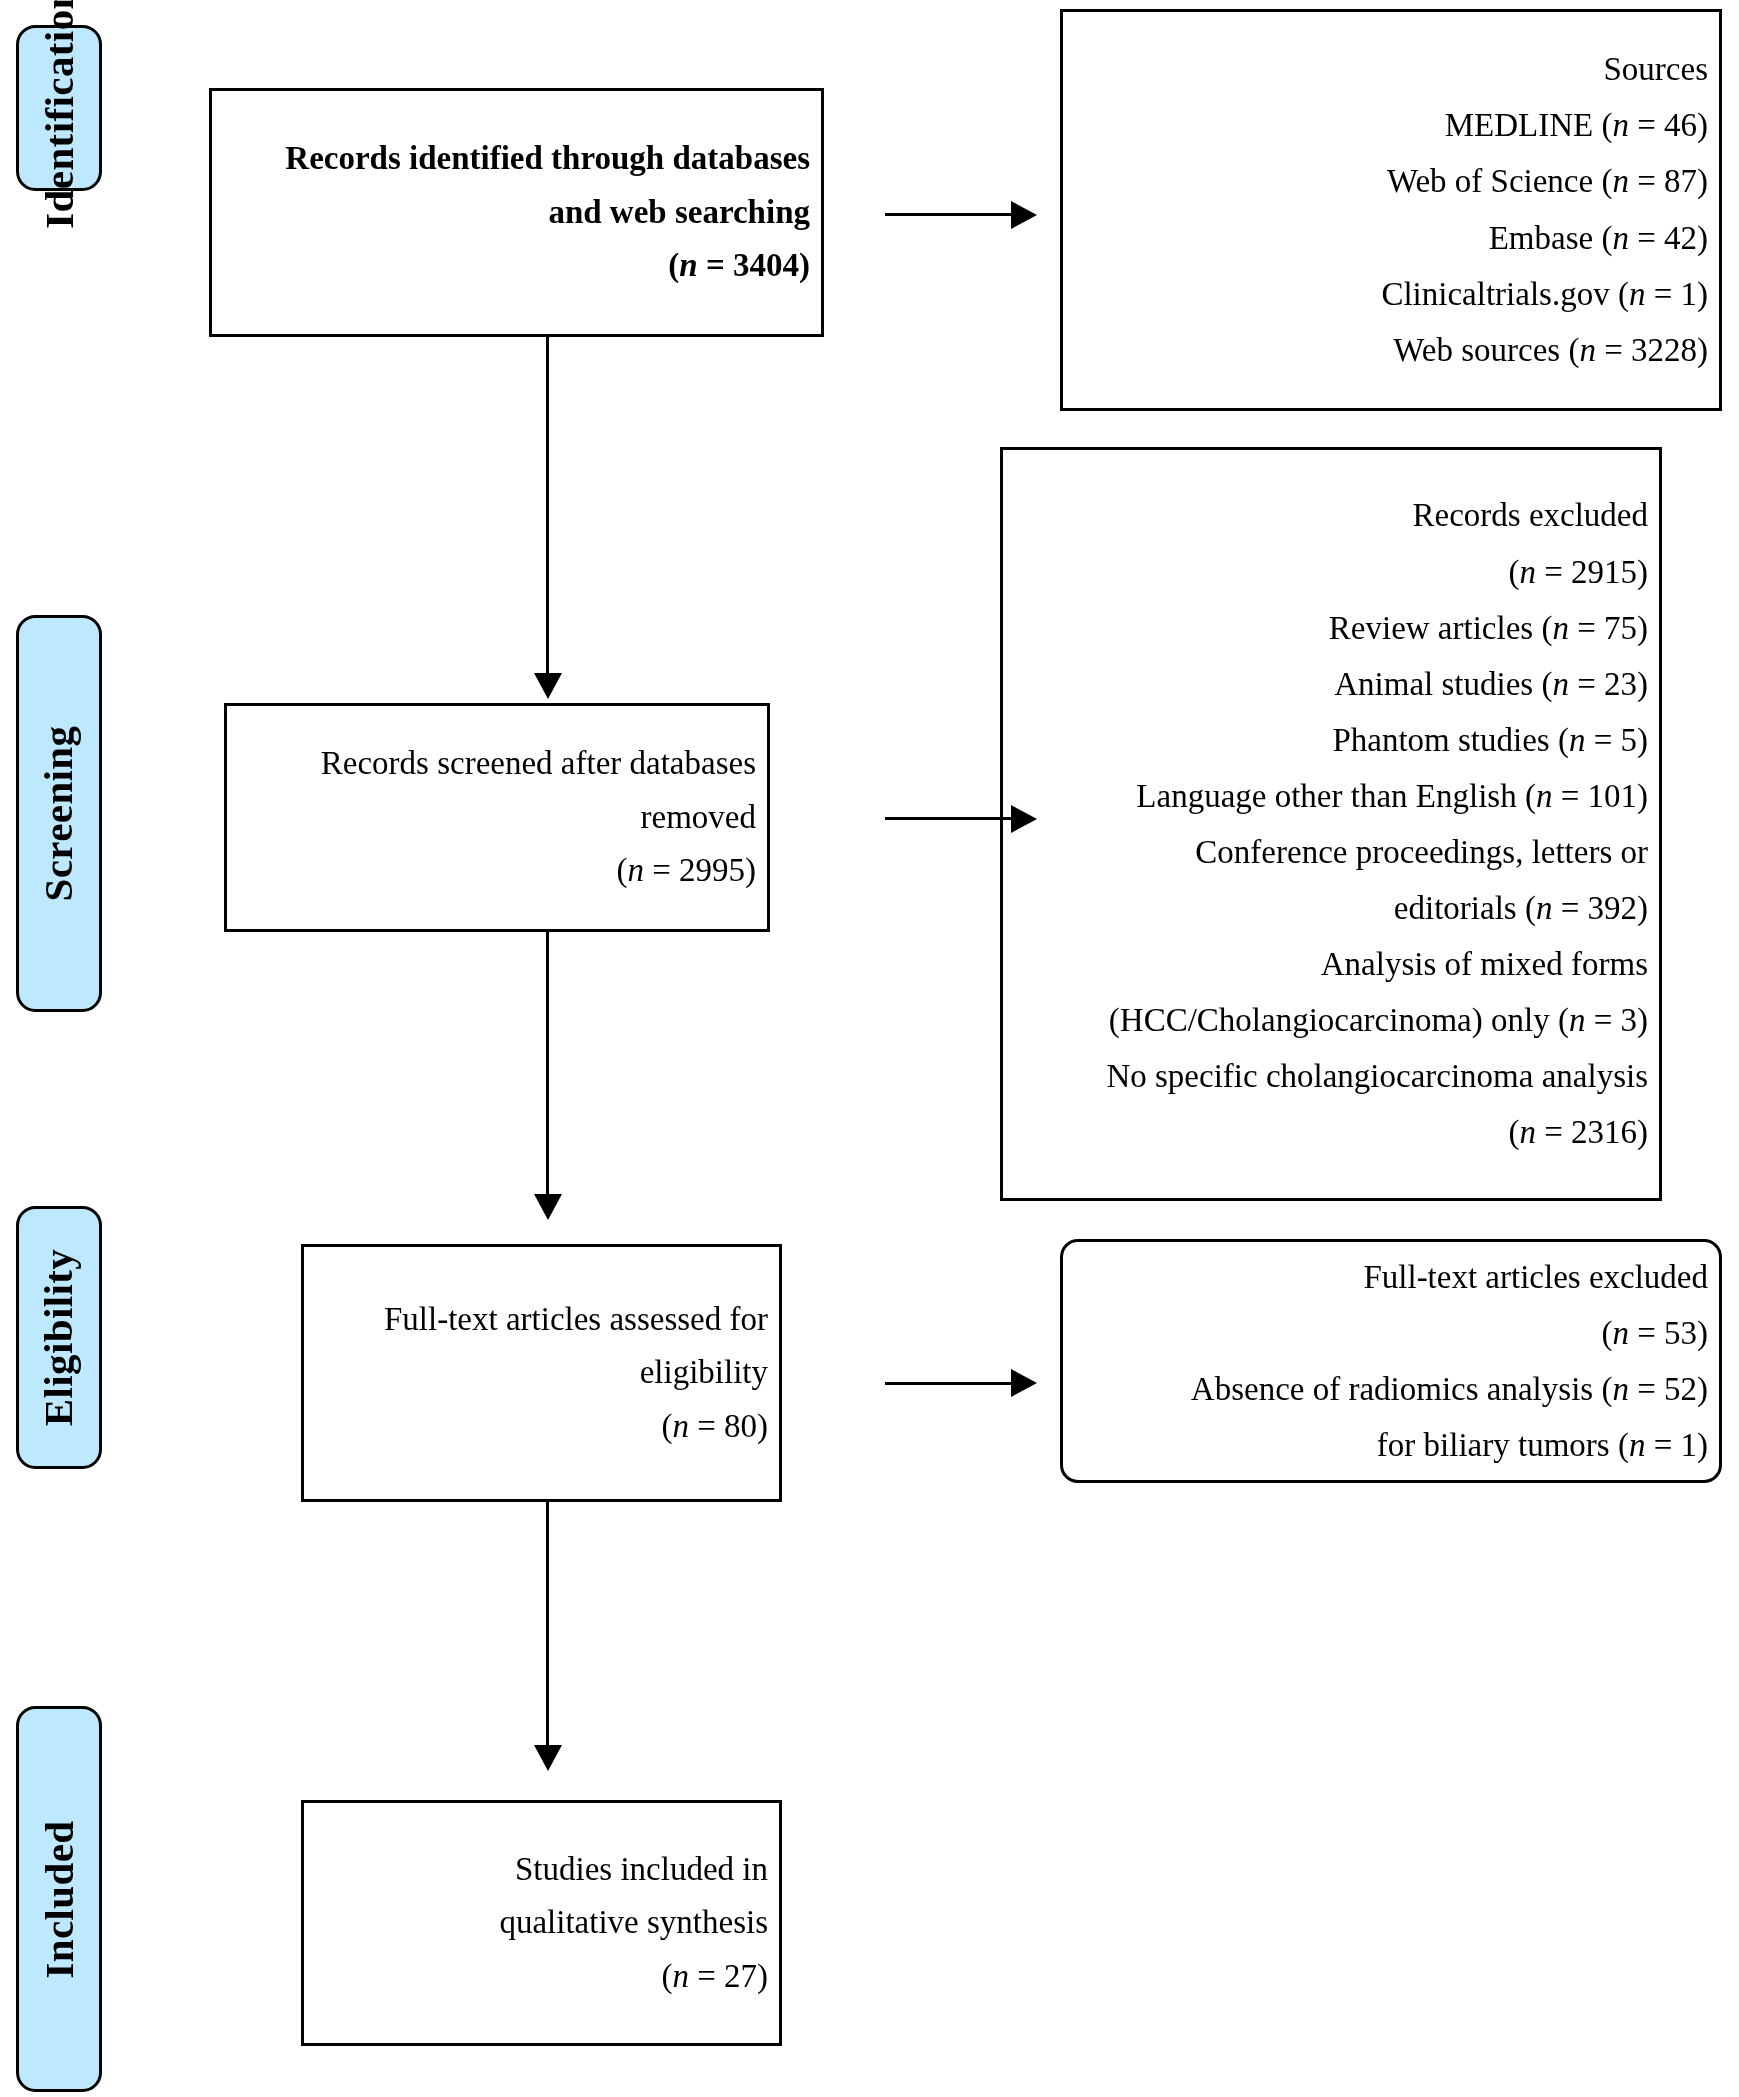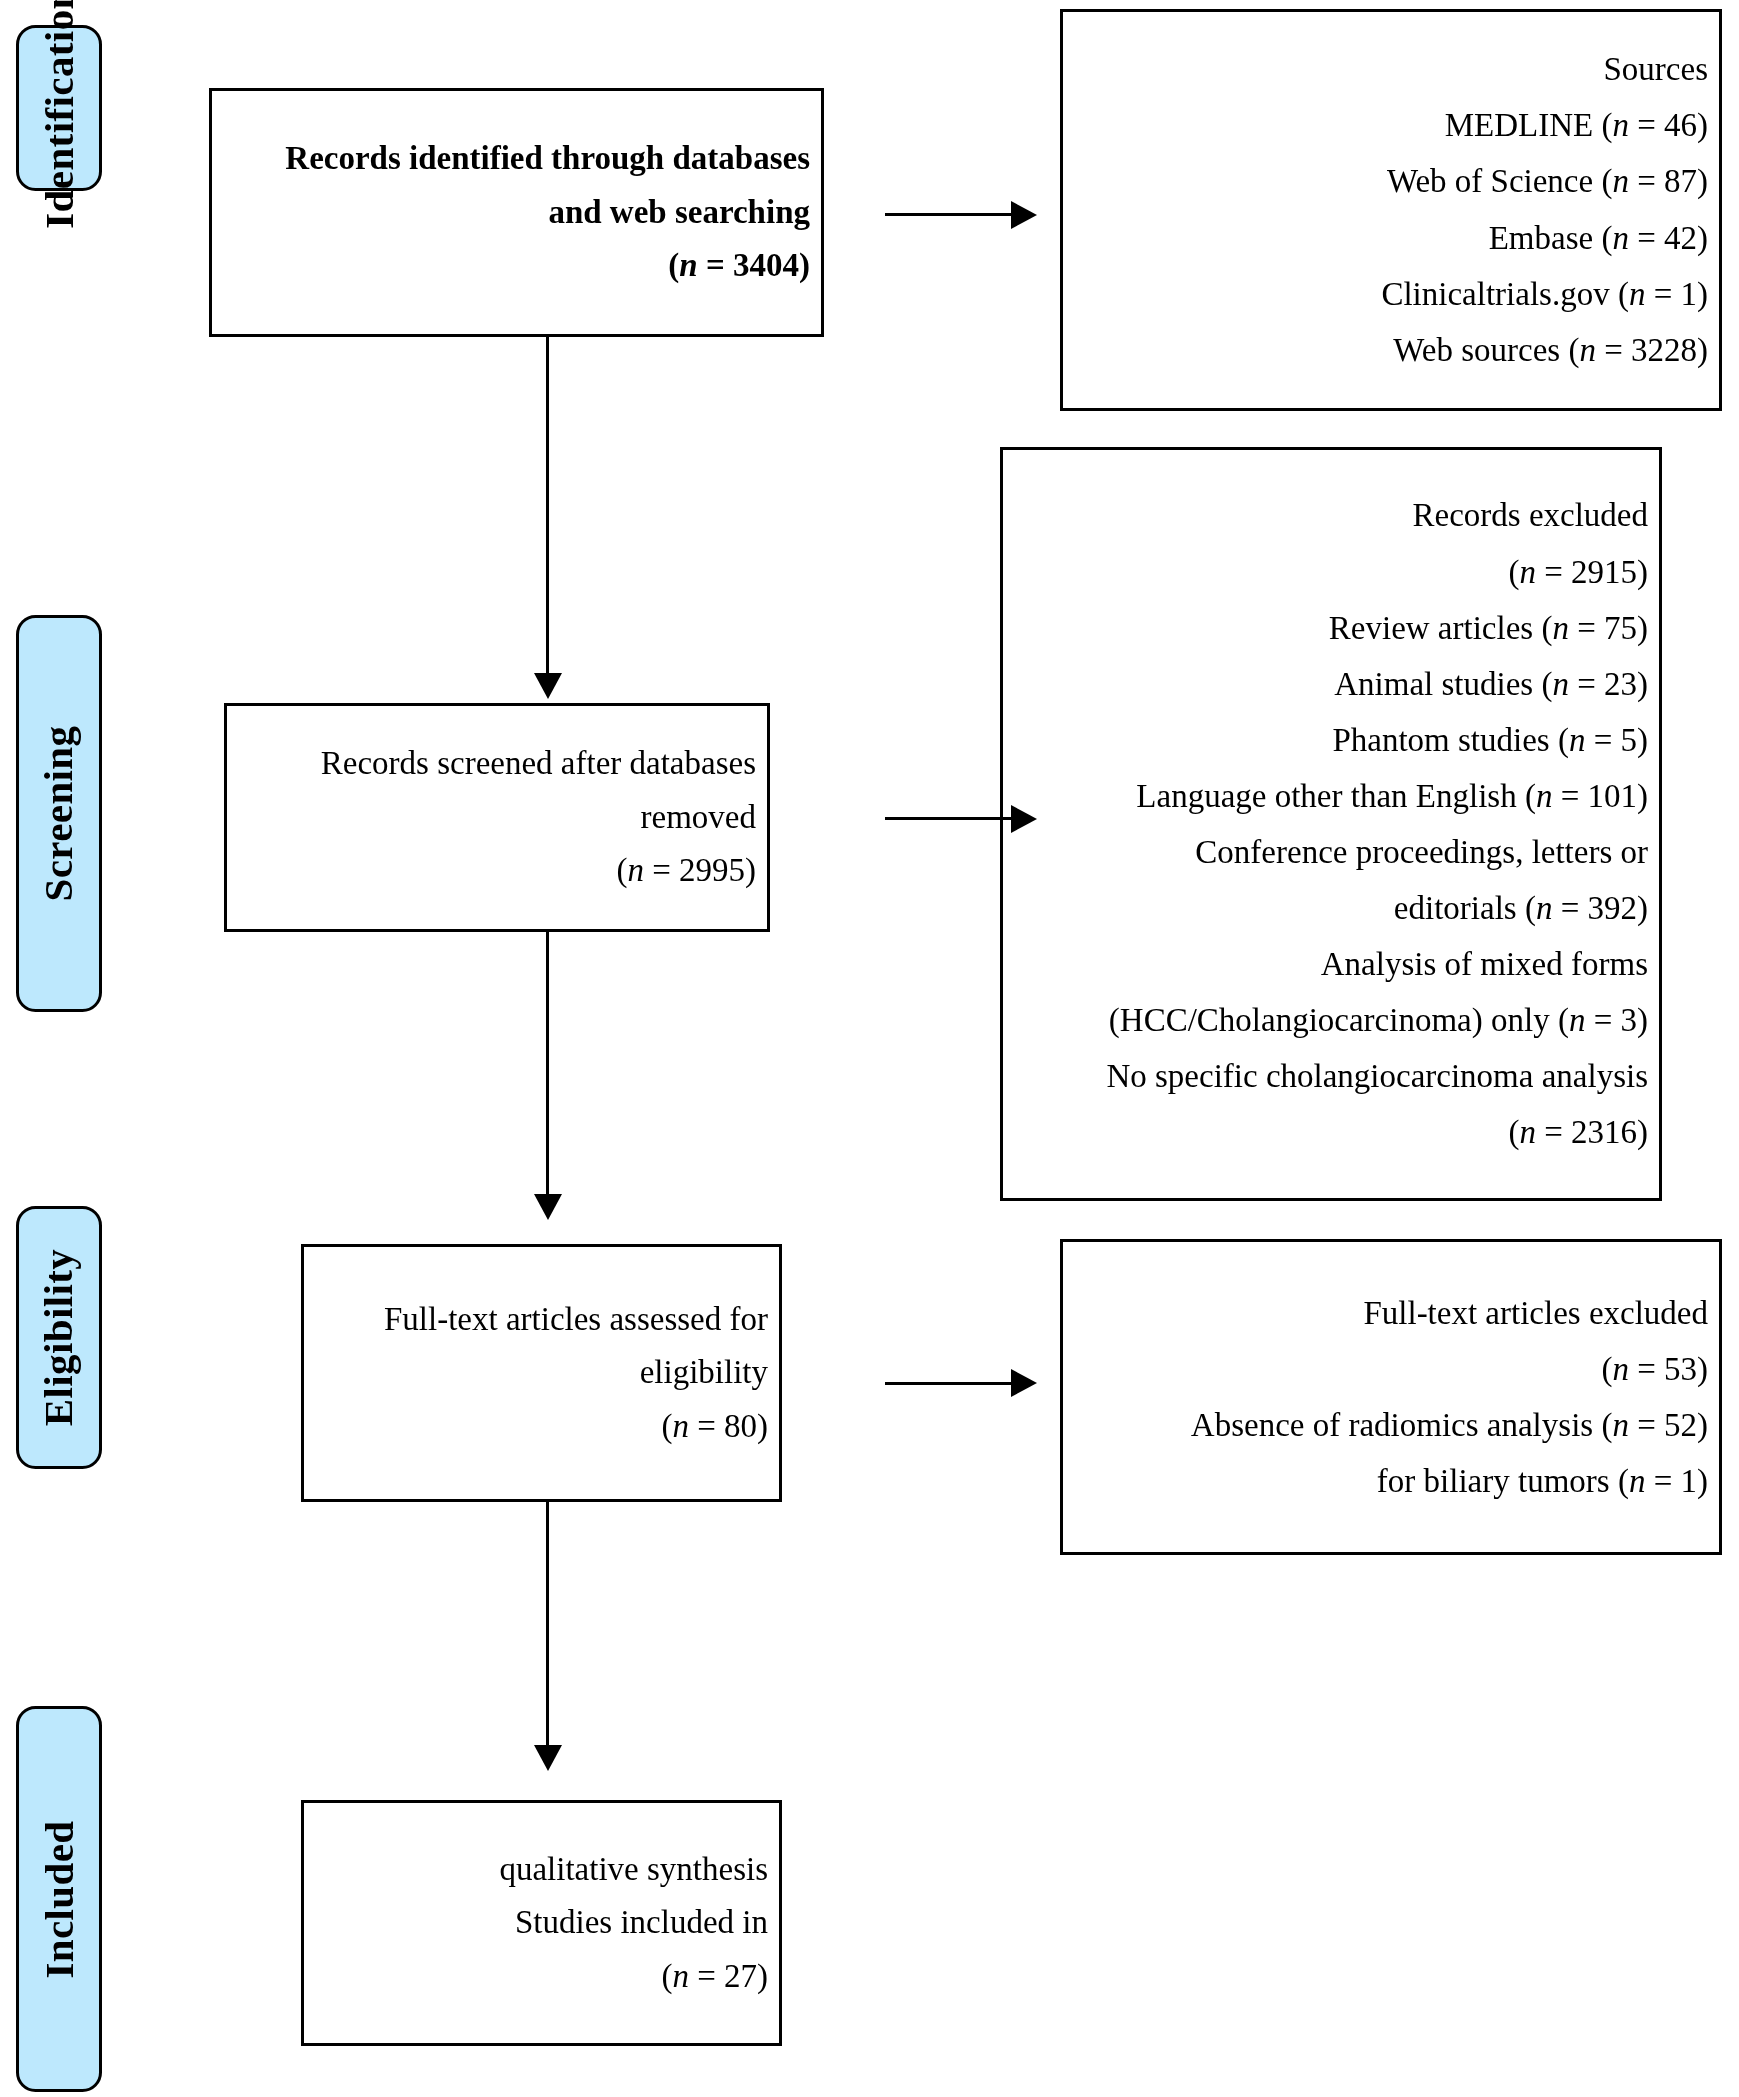--- a/index.html
+++ b/index.html
@@ -120,22 +120,22 @@
     <span class="line italicn">(<i>n</i> = 2995)</span>
   </div>
 
   <div class="flow-box" style="left:301px; top:1244px; width:481px; height:258px;">
     <span class="line">Full-text articles assessed for</span>
     <span class="line">eligibility</span>
     <span class="line italicn">(<i>n</i> = 80)</span>
   </div>
 
   <div class="flow-box" style="left:301px; top:1800px; width:481px; height:246px;">
+    <span class="line">Studies included in</span>
     <span class="line">qualitative synthesis</span>
-    <span class="line">Studies included in</span>
     <span class="line italicn">(<i>n</i> = 27)</span>
   </div>
 
   <div class="flow-box list-box" style="left:1060px; top:8.5px; width:662px; height:402px;">
     <span class="line">Sources</span>
     <span class="line">MEDLINE (<i>n</i> = 46)</span>
     <span class="line">Web of Science (<i>n</i> = 87)</span>
     <span class="line">Embase (<i>n</i> = 42)</span>
     <span class="line">Clinicaltrials.gov (<i>n</i> = 1)</span>
     <span class="line">Web sources (<i>n</i> = 3228)</span>
@@ -149,21 +149,21 @@
     <span class="line">Phantom studies (<i>n</i> = 5)</span>
     <span class="line">Language other than English (<i>n</i> = 101)</span>
     <span class="line">Conference proceedings, letters or</span>
     <span class="line">editorials (<i>n</i> = 392)</span>
     <span class="line">Analysis of mixed forms</span>
     <span class="line">(HCC/Cholangiocarcinoma) only (<i>n</i> = 3)</span>
     <span class="line">No specific cholangiocarcinoma analysis</span>
     <span class="line">(<i>n</i> = 2316)</span>
   </div>
 
-  <div class="flow-box list-box" style="left:1060px; top:1239px; width:662px; height:316px;">
+  <div class="flow-box list-box" style="left:1060px; top:1239px; width:662px; height:244px;border-radius:18px;">
     <span class="line">Full-text articles excluded</span>
     <span class="line">(<i>n</i> = 53)</span>
     <span class="line">Absence of radiomics analysis (<i>n</i> = 52)</span>
     <span class="line">for biliary tumors (<i>n</i> = 1)</span>
   </div>
 
   <div class="v-line" style="left:546px; top:337px; height:339px;"></div>
   <div class="arrow-down" style="left:534px; top:673px;"></div>
 
   <div class="v-line" style="left:546px; top:932px; height:263px;"></div>

